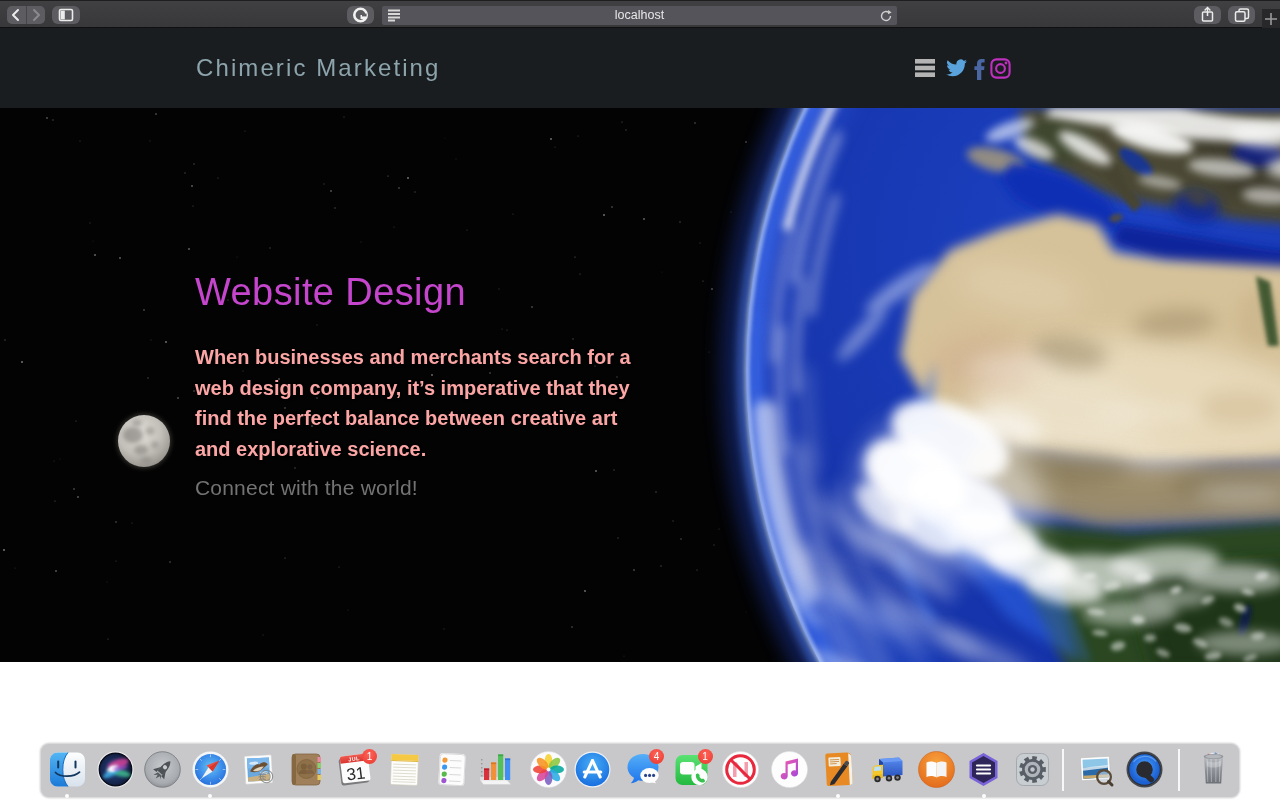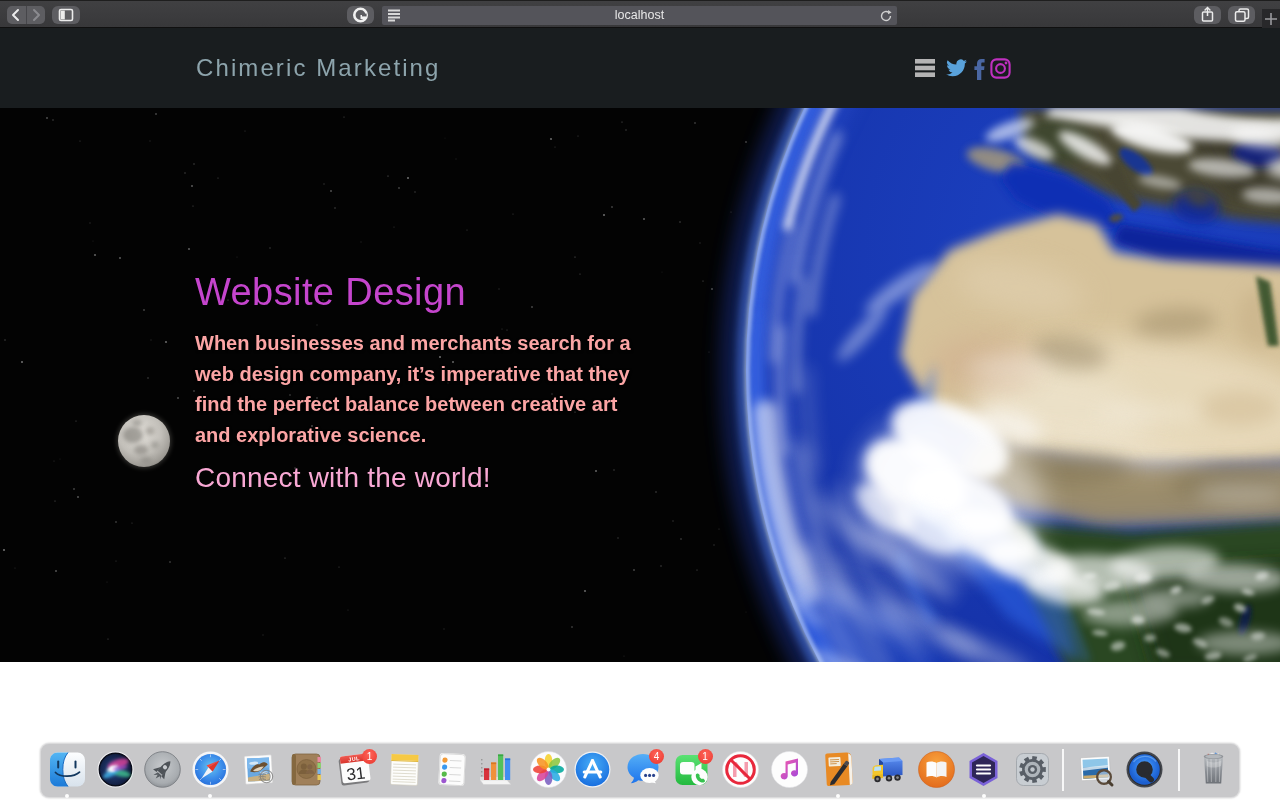--- a/index.html
+++ b/index.html
@@ -16,24 +16,24 @@
   
   #navbar { position:absolute; left:0; top:28px; width:1280px; height:80px;
     background:#191d1f; }
   #brand { position:absolute; left:196px; top:26px; font-size:24px; color:#8da4ac;
     letter-spacing:2.1px; font-weight:400;text-align:right; }
 
   
   #hero { position:absolute; left:0; top:108px; width:1280px; height:554px;
     background:#030303; overflow:hidden; }
   #hero-text { position:absolute; left:195px; top:163px; width:520px; z-index:5; }
-  #hero h1 { font-size:38px; color:#c545cd; font-weight:400; margin-bottom:14px; letter-spacing:0.4px; }
+  #hero h1 { font-size:38px; color:#c545cd; font-weight:400; margin-bottom:28px; letter-spacing:0.4px; }
   #hero p { font-size:20px; line-height:30.5px; color:#fca5a5; margin-bottom:12px;
     text-shadow:0 1px 3px rgba(0,0,0,.8);font-weight:bold; }
-  #hero h3 { font-size:28px; color:#f9a8d4; font-weight:400; letter-spacing:0.2px; }
+  #hero h3 { font-size:21px; color:#737373; font-weight:400; letter-spacing:0.2px; }
 
   
   #whitesec { position:absolute; left:0; top:662px; width:1280px; height:138px; background:#fff; }
 
   
   #dock { position:absolute; left:40px; top:743px; width:1200px; height:55px;
     background:rgba(198,198,200,.97); border-radius:9px;
     box-shadow:inset 0 0 0 1px rgba(255,255,255,.35), 0 0 2px rgba(0,0,0,.25); }
   .ddot { position:absolute; top:794px; width:4px; height:4px; border-radius:50%;
     background:#fdfdfd; }

